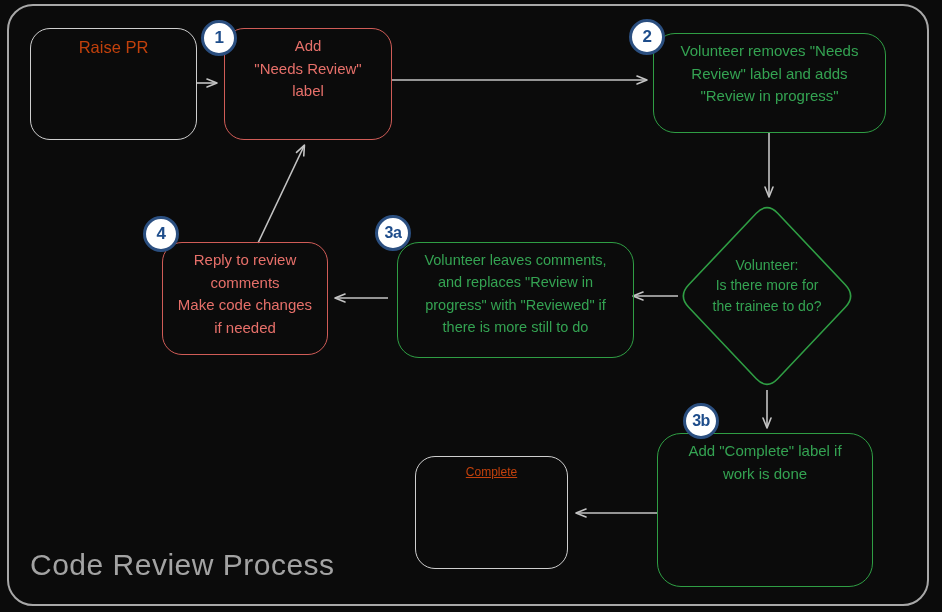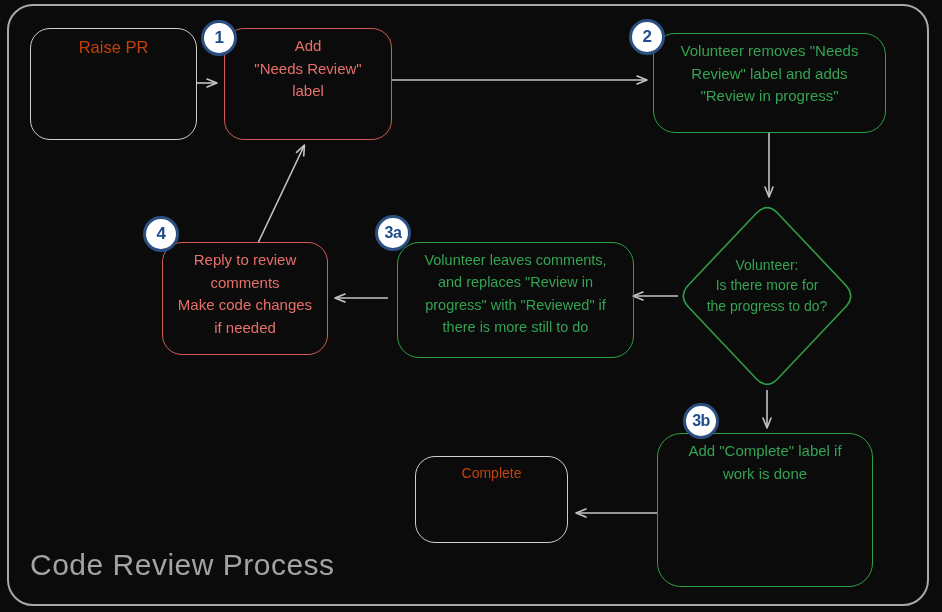--- a/index.html
+++ b/index.html
@@ -70,21 +70,21 @@
 
   <div class="node green" style="left:653px;top:33px;width:233px;height:100px;">
     <span>Volunteer removes "Needs
 Review" label and adds
 "Review in progress"</span>
   </div>
 
   <div class="node diamond-label" style="left:682px;top:255px;width:170px;height:82px;">
     <span>Volunteer:
 Is there more for
-the progress to do?</span>
+the trainee to do?</span>
   </div>
 
   <div class="node green" style="left:388px;top:242px;width:237px;height:116px;font-size:14.5px;line-height:1.55;margin-left:9px;">
     <span>Volunteer leaves comments,
 and replaces "Review in
 progress" with "Reviewed" if
 there is more still to do</span>
   </div>
 
   <div class="node red" style="left:162px;top:242px;width:166px;height:113px;">
@@ -92,21 +92,21 @@
 comments
 Make code changes
 if needed</span>
   </div>
 
   <div class="node green" style="left:657px;top:433px;width:216px;height:154px;border-radius:24px;">
     <span>Add "Complete" label if
 work is done</span>
   </div>
 
-  <div class="node white" style="left:415px;top:456px;width:153px;height:87px;font-size:14px;">
+  <div class="node white" style="left:415px;top:456px;width:153px;height:113px;font-size:12px;text-decoration:underline;">
     <span>Complete</span>
   </div>
 
   <div class="badge" style="left:201px;top:20px;">1</div>
   <div class="badge" style="left:629px;top:19px;">2</div>
   <div class="badge" style="left:375px;top:215px;font-size:16px;">3a</div>
   <div class="badge" style="left:143px;top:216px;">4</div>
   <div class="badge" style="left:683px;top:403px;font-size:16px;">3b</div>
 
   <div class="title">Code Review Process</div>

